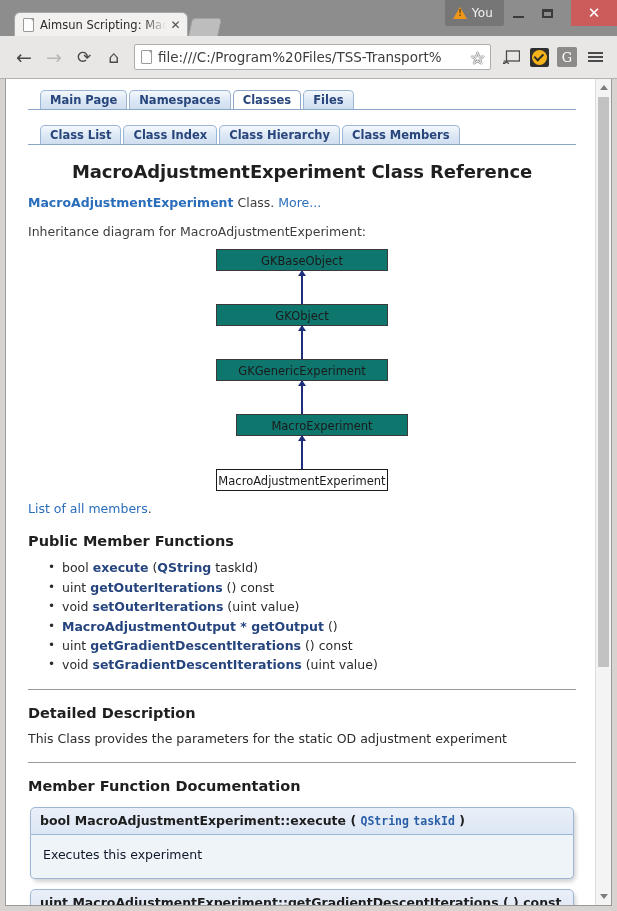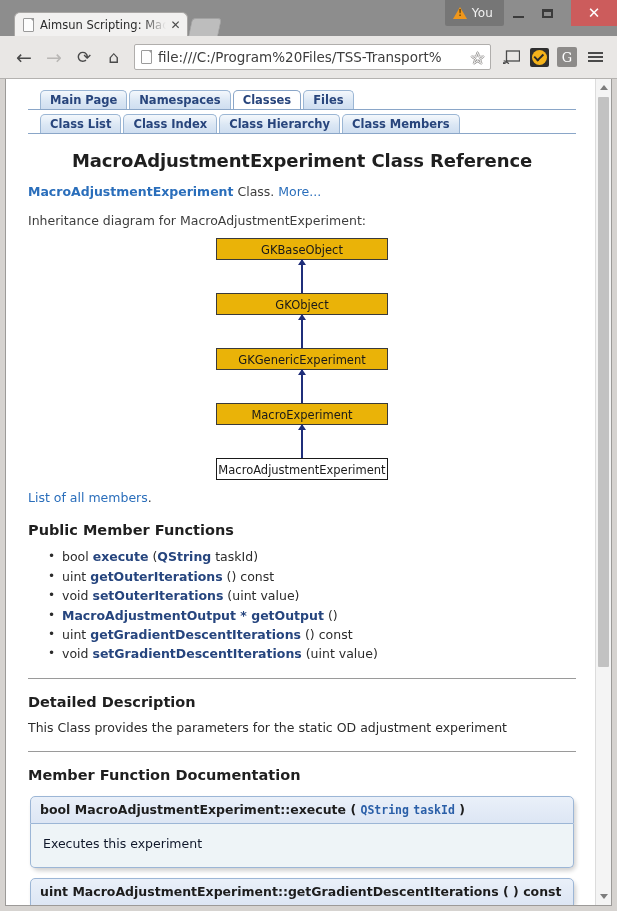--- a/index.html
+++ b/index.html
@@ -294,21 +294,21 @@
     font-size: 12.5px;
     color: #3d3d3d;
     line-height: 1.45;
   }
 
   
   .tabrow {
     position: relative;
     height: 22px;
     border-bottom: 1px solid #8aa6c8;
-    margin-bottom: 1px;
+    margin-bottom: 12px;
     padding-left: 12px;
     display: flex;
     align-items: flex-end;
     gap: 2px;
   }
   .tabrow.second { margin-bottom: 4px; }
   .dtab {
     height: 19px;
     line-height: 19px;
     padding: 0 9px;
@@ -357,21 +357,21 @@
     width: 172px;
     height: 22px;
     line-height: 22px;
     text-align: center;
     font-size: 11.5px;
     color: #1a1a1a;
     font-family: "DejaVu Sans", sans-serif;
     box-sizing: border-box;
   }
   .inode.base {
-    background: #eab308;
+    background: #0f766e;
     border: 1px solid #3a3a3a;
   }
   .inode.leaf {
     background: #ffffff;
     border: 1.5px solid #1a1a1a;
   }
   .iarrow {
     position: absolute;
     left: 50%;
     transform: translateX(-50%);
@@ -599,21 +599,21 @@
 
         <div class="inherit-line">Inheritance diagram for MacroAdjustmentExperiment:</div>
 
         <div id="inherit-diagram">
           <div class="inode base" style="top:0px;">GKBaseObject</div>
           <div class="iarrow" style="top:22px;height:33px;"></div>
           <div class="inode base" style="top:55px;">GKObject</div>
           <div class="iarrow" style="top:77px;height:33px;"></div>
           <div class="inode base" style="top:110px;">GKGenericExperiment</div>
           <div class="iarrow" style="top:132px;height:33px;"></div>
-          <div class="inode base" style="top:165px;">MacroExperiment</div>
+          <div class="inode base" style="top:165px;margin-left:20px;">MacroExperiment</div>
           <div class="iarrow" style="top:187px;height:33px;"></div>
           <div class="inode leaf" style="top:220px;">MacroAdjustmentExperiment</div>
         </div>
 
         <div class="allmembers">
           <a class="dlink" href="#">List of all members</a><span>.</span>
         </div>
 
         <h2 class="section">Public Member Functions</h2>
 

